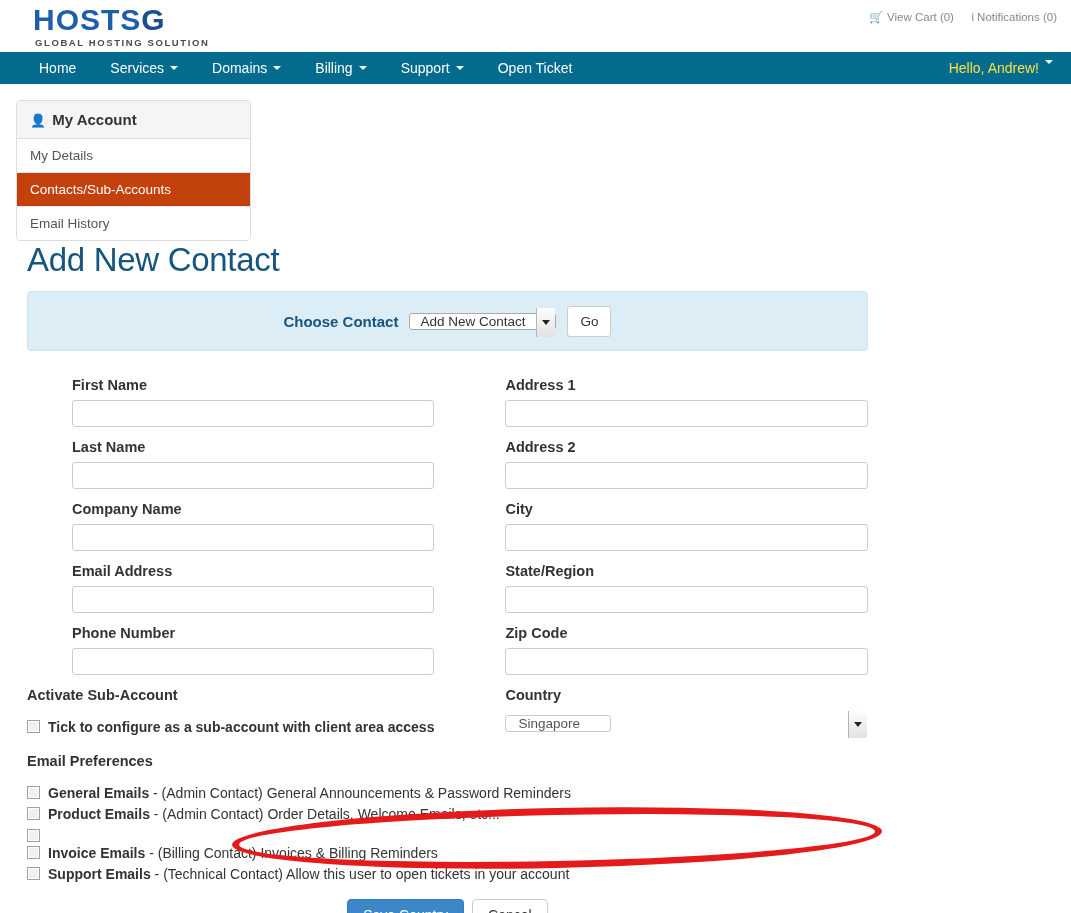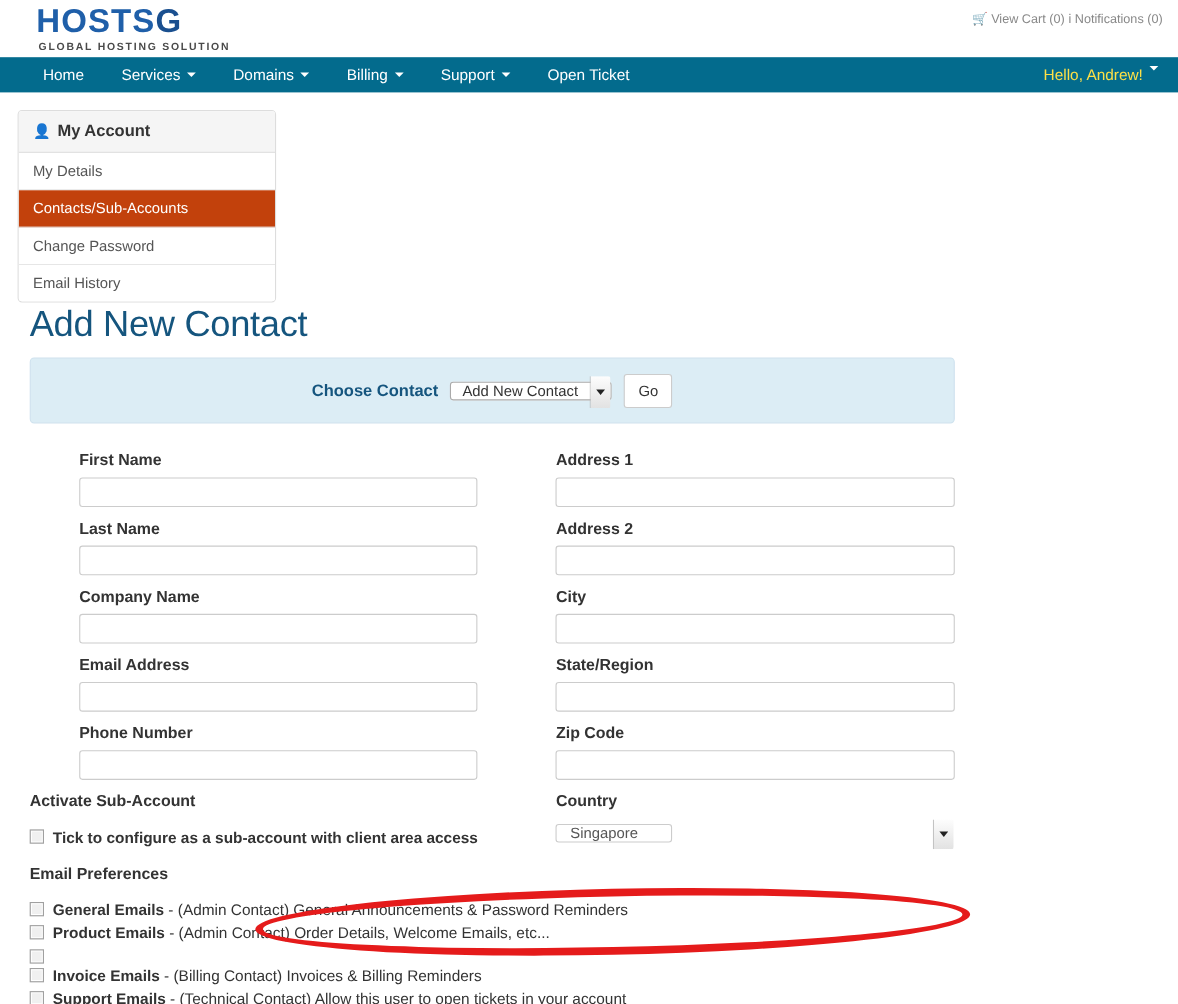--- a/index.html
+++ b/index.html
@@ -43,20 +43,21 @@
   }
   .toplinks {
     position: absolute;
     right: 14px; top: 9px;
     font-size: 11.5px;
     color: #888888;
   }
   .toplinks a {
     color: #888888;
     text-decoration: none;
+    margin-left: 14px;
     white-space: nowrap;
   }
   .toplinks .ic { font-style: normal; margin-right: 3px; }
 
   
   .navbar {
     background: #036b8d;
     height: 32px;
     position: relative;
   }
@@ -401,21 +402,20 @@
 </div>
 
 <div class="page">
 
   <div class="sidebar">
     <div class="sidebar-head">
       <span class="user-ic">👤</span><span>My Account</span>
     </div>
     <div class="sidebar-item">My Details</div>
     <div class="sidebar-item active">Contacts/Sub-Accounts</div>
-    <div class="sidebar-item">Change Password</div>
     <div class="sidebar-item">Email History</div>
   </div>
 
   <div class="content">
 
     <h1 class="page-title">Add New Contact</h1>
 
 
     <div class="choose-panel">
       <span class="choose-label">Choose Contact</span>

